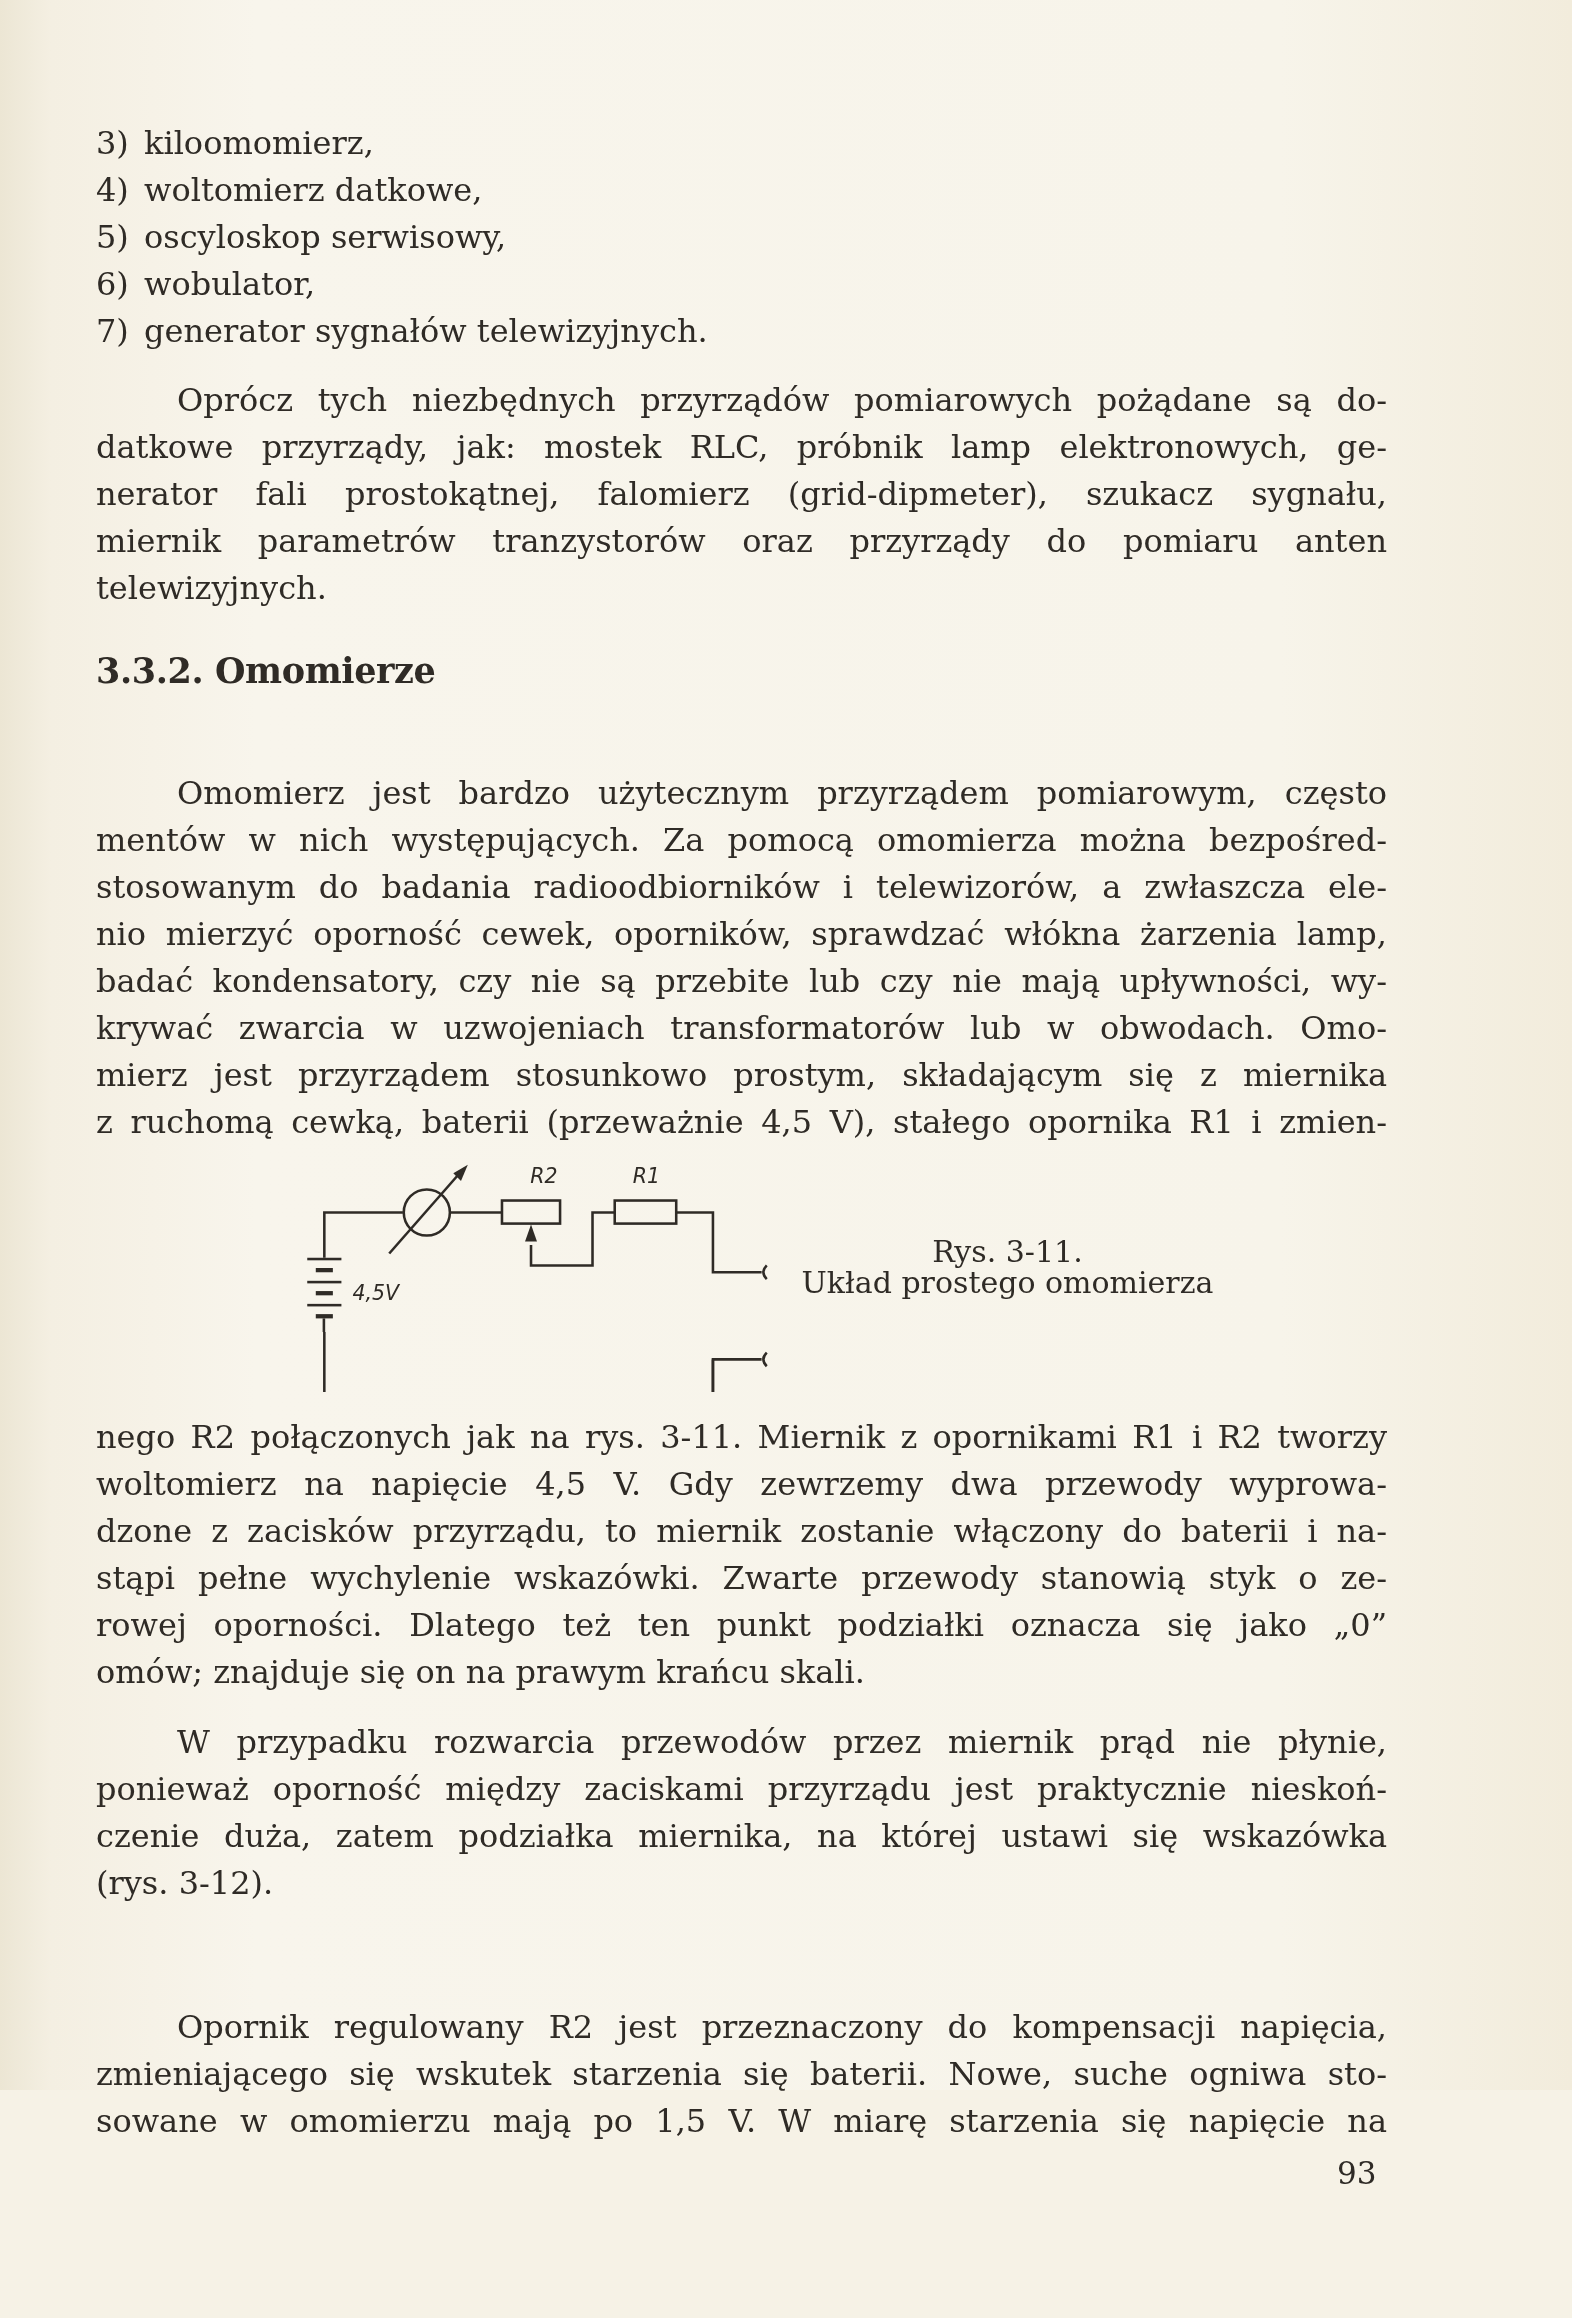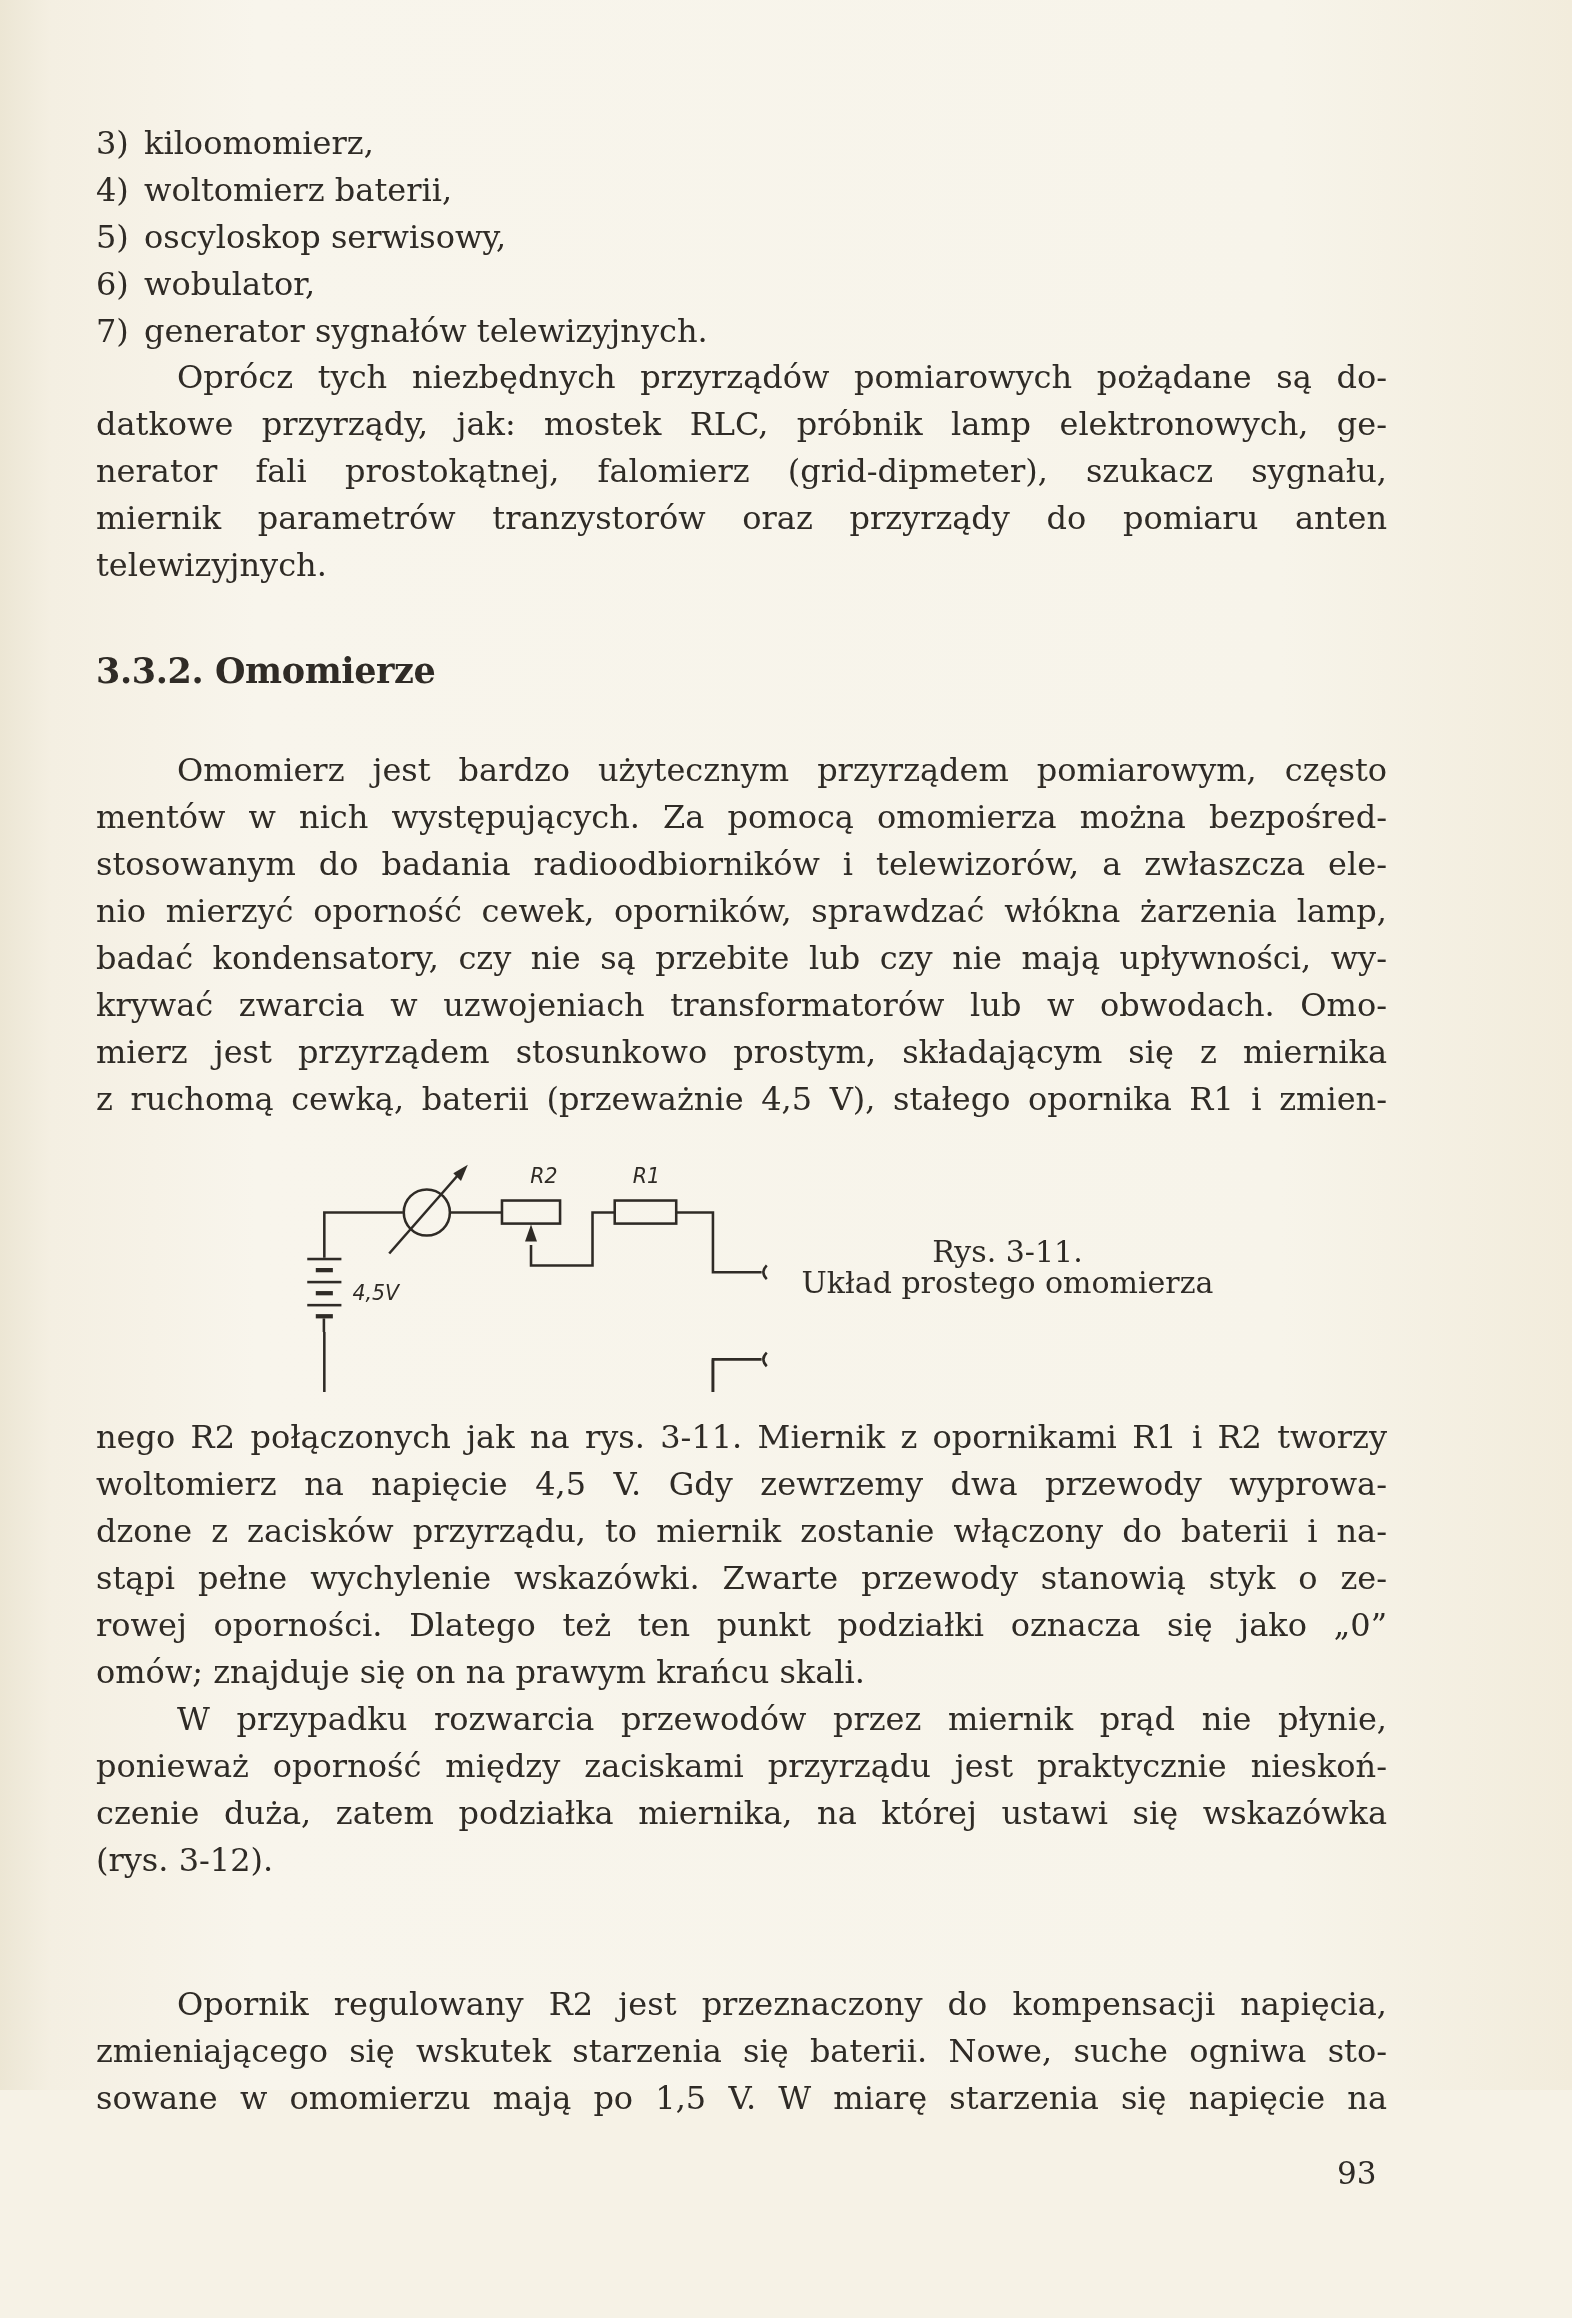--- a/index.html
+++ b/index.html
@@ -21,21 +21,21 @@
     width: 1291px;
     font-size: 32px;
     line-height: 47px;
     text-align: justify;
   }
   .list-block { top: 120px; }
   .list-item { display: block; white-space: nowrap; text-align: left; }
   .list-num { display: inline-block; width: 48px; }
   .para { text-indent: 81px; margin: 0; }
   .para .line { display: block; text-align: justify; text-align-last: justify; text-indent: 0; }
-  .para .line.first { text-indent: 81px; }
+  .para .line.first { text-indent: 81px; margin-top: 23px; }
   .para .line.last { text-align-last: left; }
   .p1 { top: 354px; }
   .heading {
     position: absolute; left: 96px; top: 647px;
     font-size: 35px; font-weight: bold; line-height: 47px;
     font-family: "DejaVu Serif", serif;
     letter-spacing: -0.4px;
   }
   .p2 { top: 747px; }
   .figure {
@@ -54,21 +54,21 @@
     font-size: 31px;
   }
 </style>
 </head>
 <body>
 
 <div class="page">
 
   <div class="text-block list-block">
     <span class="list-item"><span class="list-num">3)</span><span>kiloomomierz,</span></span>
-    <span class="list-item"><span class="list-num">4)</span><span>woltomierz baterii,</span></span>
+    <span class="list-item"><span class="list-num">4)</span><span>woltomierz datkowe,</span></span>
     <span class="list-item"><span class="list-num">5)</span><span>oscyloskop serwisowy,</span></span>
     <span class="list-item"><span class="list-num">6)</span><span>wobulator,</span></span>
     <span class="list-item"><span class="list-num">7)</span><span>generator sygnałów telewizyjnych.</span></span>
   </div>
 
   <div class="text-block para p1" style="text-indent:0">
     <span class="line first">Oprócz tych niezbędnych przyrządów pomiarowych pożądane są do-</span>
     <span class="line">datkowe przyrządy, jak: mostek RLC, próbnik lamp elektronowych, ge-</span>
     <span class="line">nerator fali prostokątnej, falomierz (grid-dipmeter), szukacz sygnału,</span>
     <span class="line">miernik parametrów tranzystorów oraz przyrządy do pomiaru anten</span>

